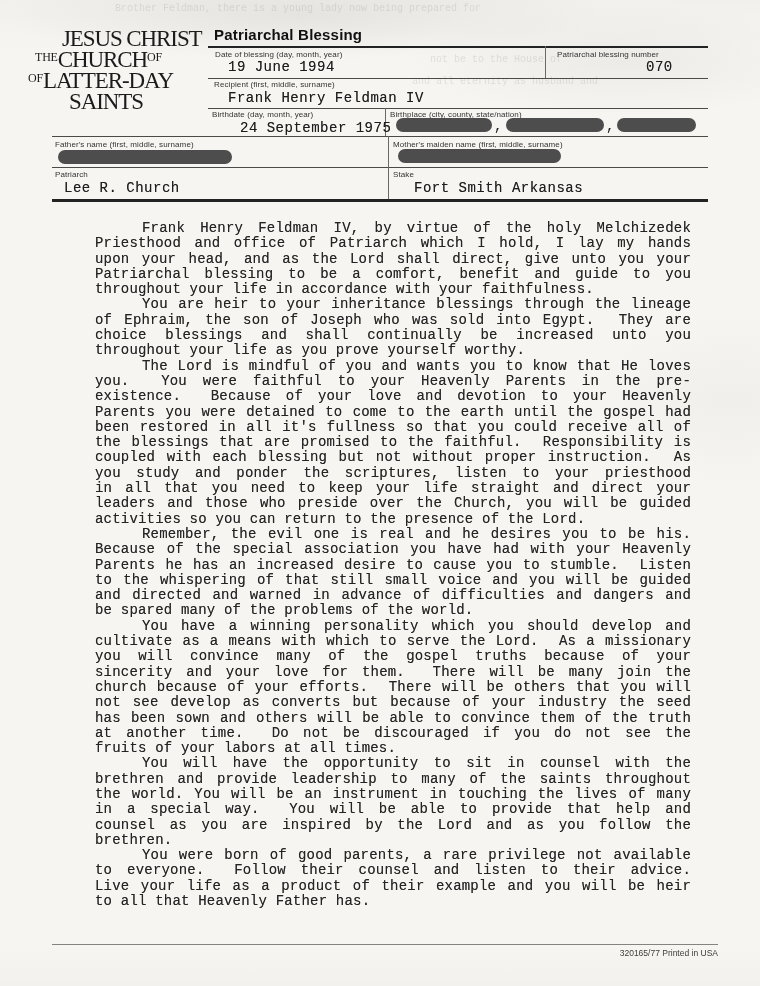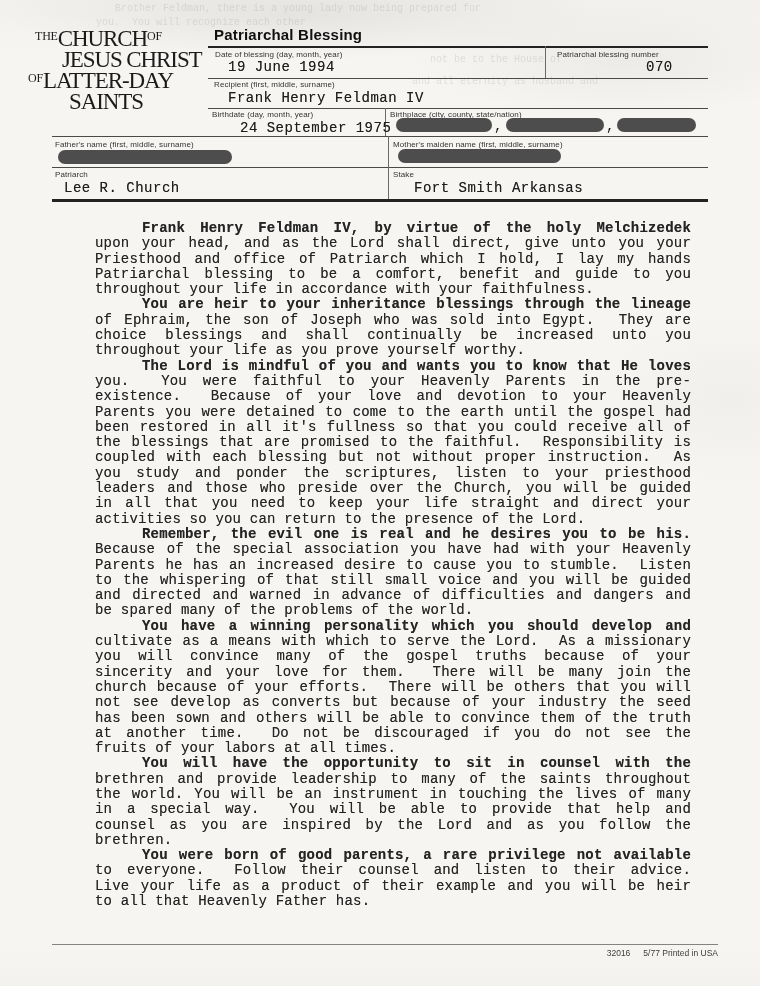--- a/index.html
+++ b/index.html
@@ -35,43 +35,42 @@
           text-shadow:0 0 .5px rgba(25,25,25,.55);z-index:3;white-space:pre;}
   .redact{position:absolute;height:14px;background:#4d4d4d;border-radius:8px;z-index:3;}
   .comma{position:absolute;font-family:"Liberation Mono",monospace;font-size:14px;color:#1d1d1d;z-index:3;}
   
   .body{position:absolute;left:95px;top:221px;width:596px;z-index:3;
         font-family:"Liberation Mono","DejaVu Sans Mono",monospace;font-size:14px;
         color:#242424;letter-spacing:.2px;text-shadow:0 0 .6px rgba(25,25,25,.5);}
   .body .line{line-height:15.3px;white-space:pre-wrap;
               text-align:justify;text-align-last:justify;}
   .body .line.plast{text-align-last:left;}
-  .body .line.pfirst{text-indent:47px;font-weight:bold;}
+  .body .line.pfirst{text-indent:47px;}
   
   .ghost{position:absolute;font-family:"Liberation Mono",monospace;font-size:10px;
          color:rgba(75,75,80,.13);filter:blur(.4px);white-space:pre;z-index:1;}
   
   .footer-line{position:absolute;left:52px;top:944px;width:666px;height:1px;background:#85837f;}
   .footer-text{position:absolute;top:948px;right:42px;font-size:8.5px;color:#3c3c3c;}
-  .footer-text span + span{margin-left:13px;}
+  .footer-text span + span{margin-left:0;}
 </style>
 </head>
 <body>
 
 <div class="page">
 
   <div class="ghost" style="left:115px;top:3px;">Brother Feldman, there is a young lady now being prepared for</div>
-  <div class="ghost" style="left:96px;top:17px;">you.  You will recognize each other</div>
   <div class="ghost" style="left:430px;top:54px;">not be to the House of</div>
   <div class="ghost" style="left:412px;top:76px;">and all eternity as husband and</div>
   <div class="ghost" style="left:418px;top:148px;">Father and bless you</div>
 
   <div class="logo">
+    <div class="row r2 big">JESUS CHRIST</div>
     <div class="row r1"><span class="small">THE</span><span class="big">CHURCH</span><span class="small">OF</span></div>
-    <div class="row r2 big">JESUS CHRIST</div>
     <div class="row r3"><span class="small">OF</span><span class="big">LATTER-DAY</span></div>
     <div class="row r4 big">SAINTS</div>
   </div>
 
   <div class="form-title">Patriarchal Blessing</div>
 
   <div class="hline thick" style="left:208px;top:46px;width:500px;"></div>
   <div class="hline" style="left:208px;top:78px;width:500px;"></div>
   <div class="hline" style="left:208px;top:108px;width:500px;"></div>
   <div class="hline" style="left:52px;top:136px;width:656px;"></div>
@@ -104,38 +103,38 @@
   <div class="flabel" style="left:393px;top:140px;">Mother's maiden name (first, middle, surname)</div>
   <div class="redact" style="left:398px;top:149px;width:163px;"></div>
 
   <div class="flabel" style="left:55px;top:170px;">Patriarch</div>
   <div class="fvalue" style="left:64px;top:181px;">Lee R. Church</div>
   <div class="flabel" style="left:393px;top:170px;">Stake</div>
   <div class="fvalue" style="left:414px;top:181px;">Fort Smith Arkansas</div>
 
   <div class="body">
       <div class="line pfirst">Frank Henry Feldman IV, by virtue of the holy Melchizedek</div>
+      <div class="line">Priesthood and office of Patriarch which I hold, I lay my hands</div>
       <div class="line">upon your head, and as the Lord shall direct, give unto you your</div>
-      <div class="line">Priesthood and office of Patriarch which I hold, I lay my hands</div>
       <div class="line">Patriarchal blessing to be a comfort, benefit and guide to you</div>
       <div class="line plast">throughout your life in accordance with your faithfulness.</div>
       <div class="line pfirst">You are heir to your inheritance blessings through the lineage</div>
       <div class="line">of Ephraim, the son of Joseph who was sold into Egypt.  They are</div>
       <div class="line">choice blessings and shall continually be increased unto you</div>
       <div class="line plast">throughout your life as you prove yourself worthy.</div>
       <div class="line pfirst">The Lord is mindful of you and wants you to know that He loves</div>
       <div class="line">you.  You were faithful to your Heavenly Parents in the pre-</div>
       <div class="line">existence.  Because of your love and devotion to your Heavenly</div>
       <div class="line">Parents you were detained to come to the earth until the gospel had</div>
       <div class="line">been restored in all it's fullness so that you could receive all of</div>
       <div class="line">the blessings that are promised to the faithful.  Responsibility is</div>
       <div class="line">coupled with each blessing but not without proper instruction.  As</div>
       <div class="line">you study and ponder the scriptures, listen to your priesthood</div>
+      <div class="line">in all that you need to keep your life straight and direct your</div>
       <div class="line">leaders and those who preside over the Church, you will be guided</div>
-      <div class="line">in all that you need to keep your life straight and direct your</div>
       <div class="line plast">activities so you can return to the presence of the Lord.</div>
       <div class="line pfirst">Remember, the evil one is real and he desires you to be his.</div>
       <div class="line">Because of the special association you have had with your Heavenly</div>
       <div class="line">Parents he has an increased desire to cause you to stumble.  Listen</div>
       <div class="line">to the whispering of that still small voice and you will be guided</div>
       <div class="line">and directed and warned in advance of difficulties and dangers and</div>
       <div class="line plast">be spared many of the problems of the world.</div>
       <div class="line pfirst">You have a winning personality which you should develop and</div>
       <div class="line">cultivate as a means with which to serve the Lord.  As a missionary</div>
       <div class="line">you will convince many of the gospel truths because of your</div>

